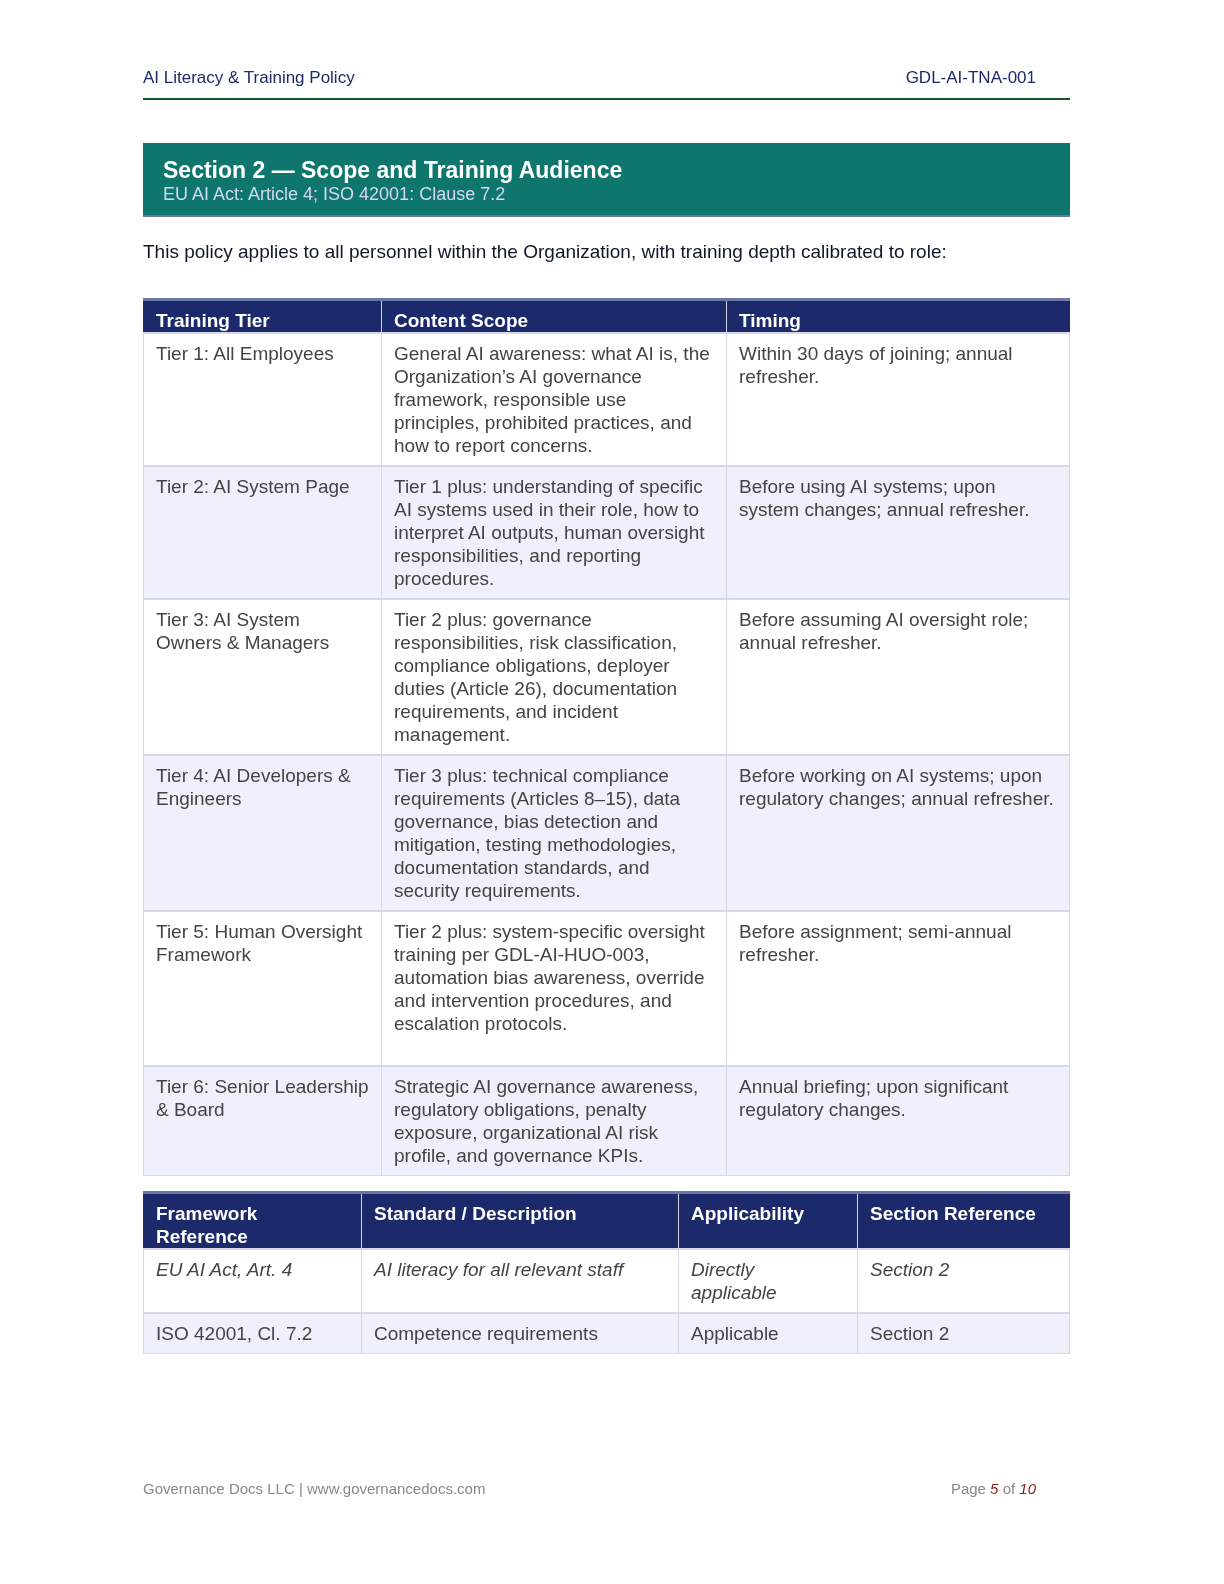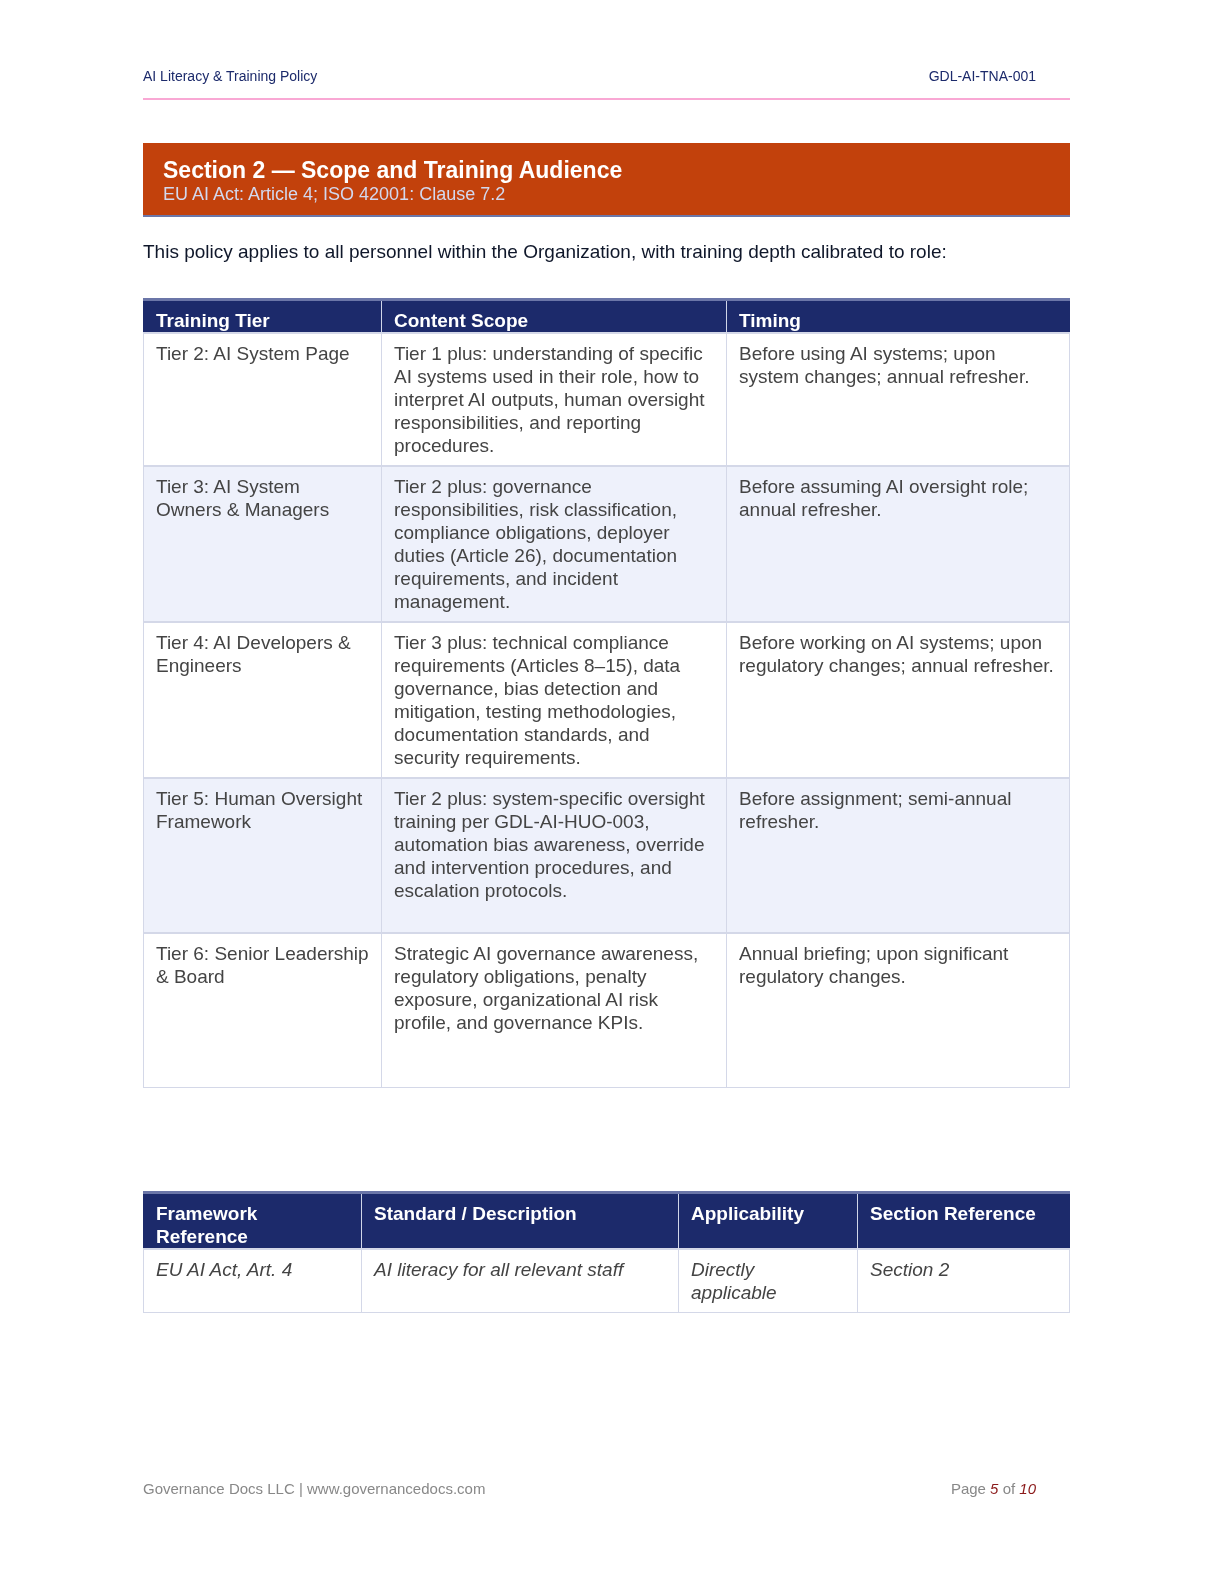--- a/index.html
+++ b/index.html
@@ -13,37 +13,37 @@
       position: relative;
       font-family: "Liberation Sans", sans-serif;
       color: #444444;
     }
     .page-header {
       position: absolute;
       left: 143px;
       top: 68px;
       width: 927px;
       height: 30px;
-      border-bottom: 2px solid #f9a8d4;
+      border-bottom: 2px solid #14532d;
       display: flex;
       justify-content: space-between;
       align-items: flex-start;
       color: #1c2a6b;
-      font-size: 14px;
+      font-size: 17px;
     }
     .page-header .doc-id {
       padding-right: 34px;
     }
     .section-banner {
       position: absolute;
       left: 143px;
       top: 143px;
       width: 927px;
       height: 74px;
-      background: #c2410c;
+      background: #0f766e;
       border-bottom: 2px solid #6b76a8;
       box-sizing: border-box;
       padding: 14px 20px 0 20px;
     }
     .section-banner .title {
       color: #ffffff;
       font-weight: bold;
       font-size: 23px;
       line-height: 26px;
     }
@@ -146,20 +146,25 @@
 <table id="tiers-table">
   <thead>
     <tr>
       <th class="c1">Training Tier</th>
       <th class="c2">Content Scope</th>
       <th class="c3">Timing</th>
     </tr>
   </thead>
   <tbody>
     <tr>
+      <td>Tier 1: All Employees</td>
+      <td>General AI awareness: what AI is, the Organization’s AI governance framework, responsible use principles, prohibited practices, and how to report concerns.</td>
+      <td>Within 30 days of joining; annual refresher.</td>
+    </tr>
+    <tr>
       <td>Tier 2: AI System Page</td>
       <td>Tier 1 plus: understanding of specific AI systems used in their role, how to interpret AI outputs, human oversight responsibilities, and reporting procedures.</td>
       <td>Before using AI systems; upon system changes; annual refresher.</td>
     </tr>
     <tr>
       <td>Tier 3: AI System Owners &amp; Managers</td>
       <td>Tier 2 plus: governance responsibilities, risk classification, compliance obligations, deployer duties (Article 26), documentation requirements, and incident management.</td>
       <td>Before assuming AI oversight role; annual refresher.</td>
     </tr>
     <tr>
@@ -187,20 +192,26 @@
       <th class="f2">Standard / Description</th>
       <th class="f3">Applicability</th>
       <th class="f4">Section Reference</th>
     </tr>
   </thead>
   <tbody>
     <tr>
       <td>EU AI Act, Art. 4</td>
       <td>AI literacy for all relevant staff</td>
       <td>Directly applicable</td>
+      <td>Section 2</td>
+    </tr>
+    <tr>
+      <td>ISO 42001, Cl. 7.2</td>
+      <td>Competence requirements</td>
+      <td>Applicable</td>
       <td>Section 2</td>
     </tr>
   </tbody>
 </table>
 
 <div class="page-footer">
   <span>Governance Docs LLC | www.governancedocs.com</span>
   <span class="page-num">
     <span>Page</span>
     <span class="num">5</span>

